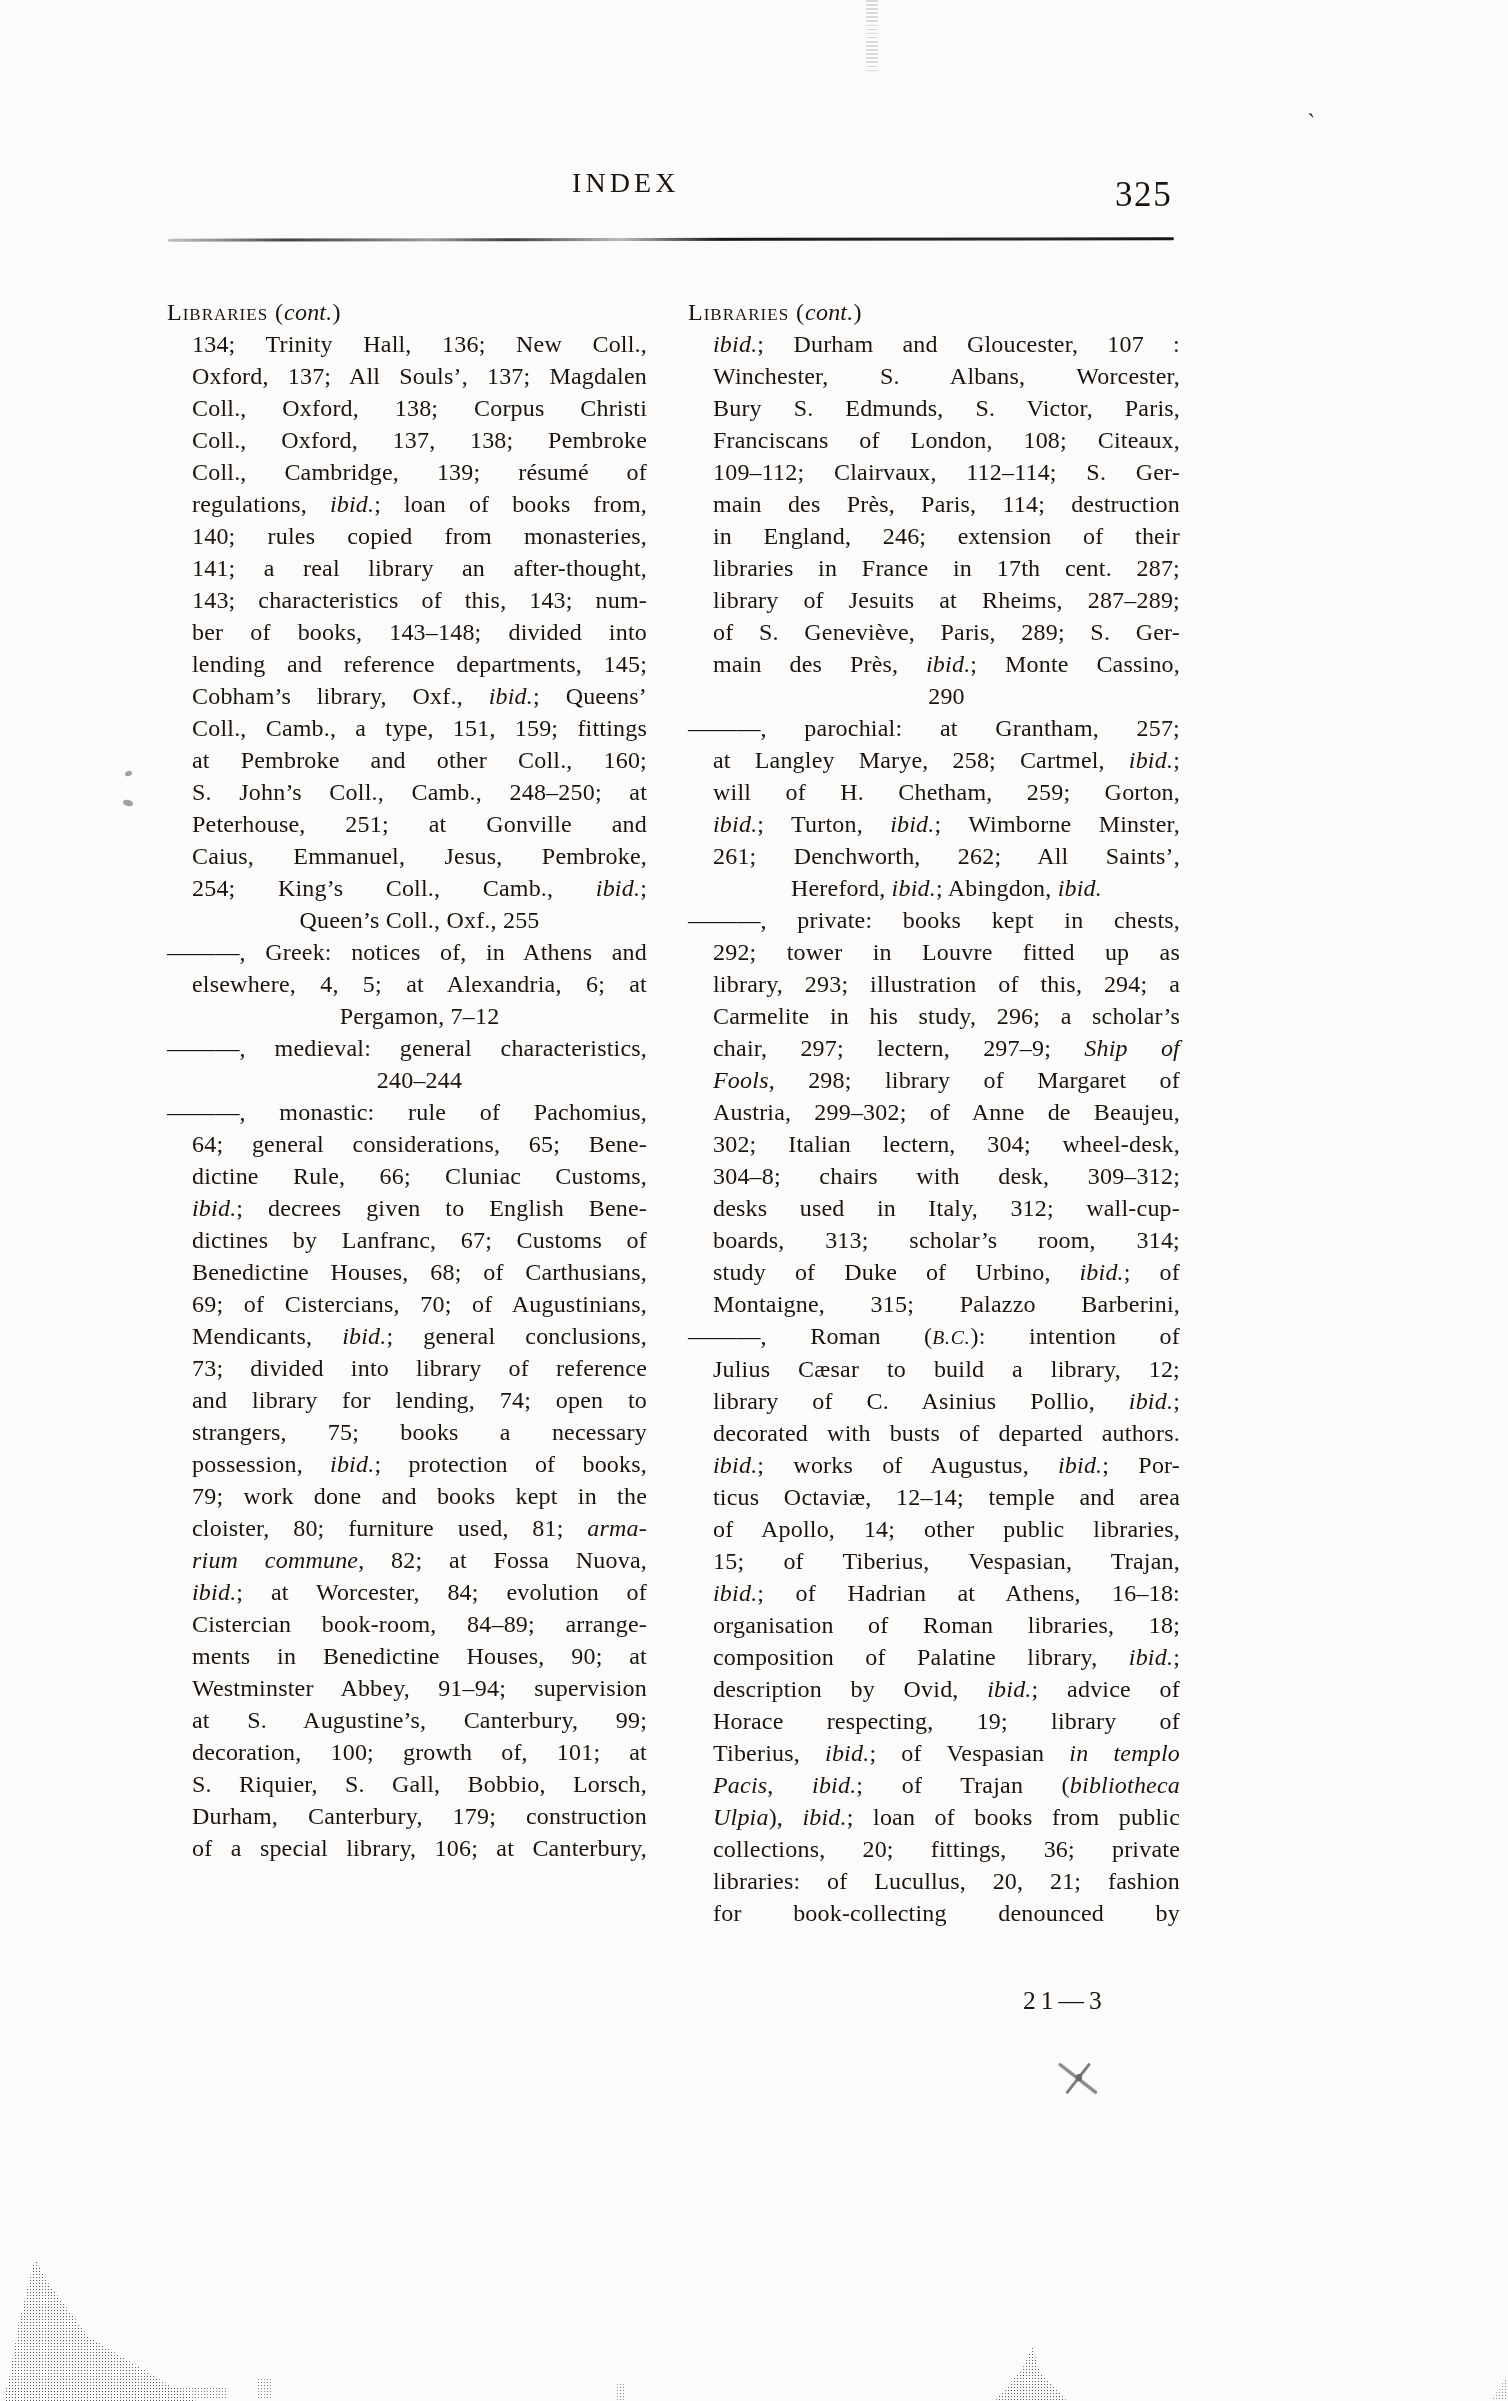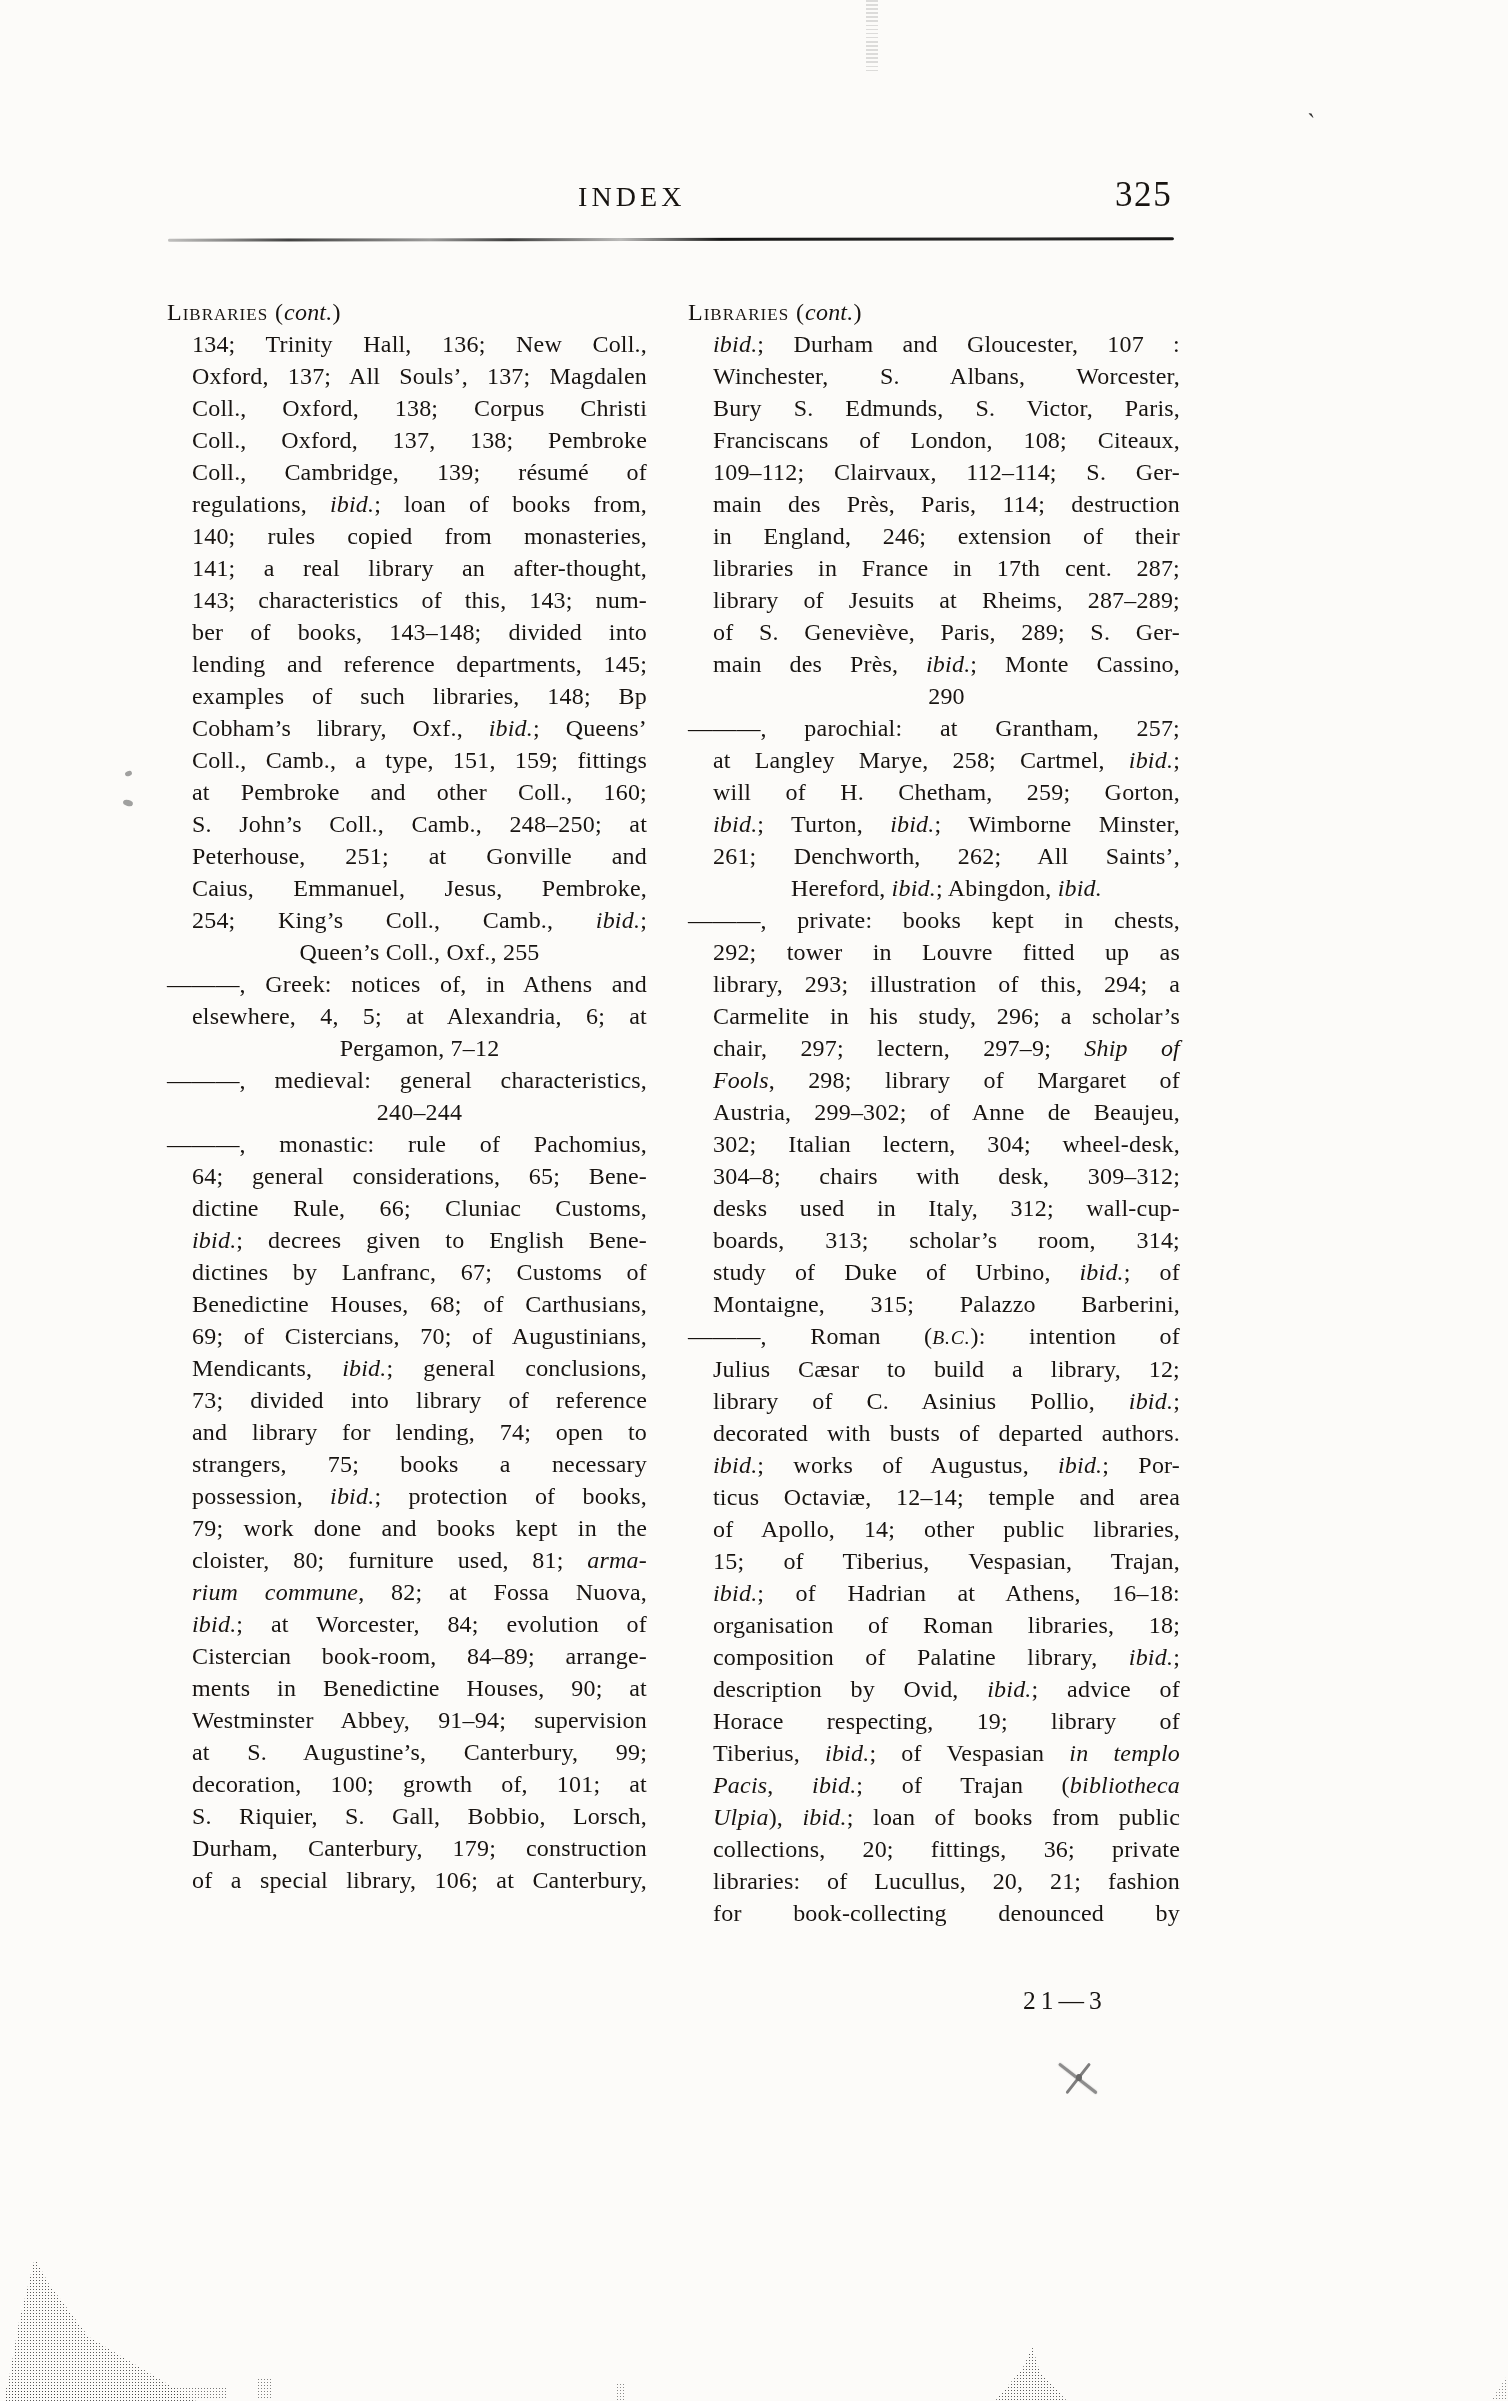--- a/index.html
+++ b/index.html
@@ -5,22 +5,22 @@
   html,body{margin:0;padding:0;}
   .page{
     position:relative;
     width:1509px;height:2401px;
     background:#fcfbf9;
     font-family:"Liberation Serif", serif;
     color:#181411;
     overflow:hidden;
   }
   .running-title{
-    position:absolute;left:572px;top:181px;
-    font-size:28px;letter-spacing:4.1px;font-weight:normal;margin-left:6px;
+    position:absolute;left:572px;top:167px;
+    font-size:28px;letter-spacing:4.1px;font-weight:normal;
   }
   .page-number{
     position:absolute;left:1115px;top:175px;
     font-size:35px;letter-spacing:1.6px;
   }
   .head-rule{
     position:absolute;left:168px;top:238px;width:1006px;height:3.3px;
     background:linear-gradient(to right,
       rgba(40,40,40,.28) 0%, rgba(40,40,40,.55) 6%, rgba(20,20,20,.8) 12%,
       rgba(60,60,60,.5) 26%, rgba(30,30,30,.85) 34%, rgba(90,90,90,.4) 45%,
@@ -105,21 +105,20 @@
       <div class="line">Oxford, 137; All Souls’, 137; Magdalen</div>
       <div class="line">Coll., Oxford, 138; Corpus Christi</div>
       <div class="line">Coll., Oxford, 137, 138; Pembroke</div>
       <div class="line">Coll., Cambridge, 139; résumé of</div>
       <div class="line">regulations, <i>ibid.</i>; loan of books from,</div>
       <div class="line">140; rules copied from monasteries,</div>
       <div class="line">141; a real library an after-thought,</div>
       <div class="line">143; characteristics of this, 143; num-</div>
       <div class="line">ber of books, 143–148; divided into</div>
       <div class="line">lending and reference departments, 145;</div>
-      <div class="line">examples of such libraries, 148; Bp</div>
       <div class="line">Cobham’s library, Oxf., <i>ibid.</i>; Queens’</div>
       <div class="line">Coll., Camb., a type, 151, 159; fittings</div>
       <div class="line">at Pembroke and other Coll., 160;</div>
       <div class="line">S. John’s Coll., Camb., 248–250; at</div>
       <div class="line">Peterhouse, 251; at Gonville and</div>
       <div class="line">Caius, Emmanuel, Jesus, Pembroke,</div>
       <div class="line">254; King’s Coll., Camb., <i>ibid.</i>;</div>
       <div class="line short">Queen’s Coll., Oxf., 255</div>
       <div class="line out">———, Greek: notices of, in Athens and</div>
       <div class="line">elsewhere, 4, 5; at Alexandria, 6; at</div>

